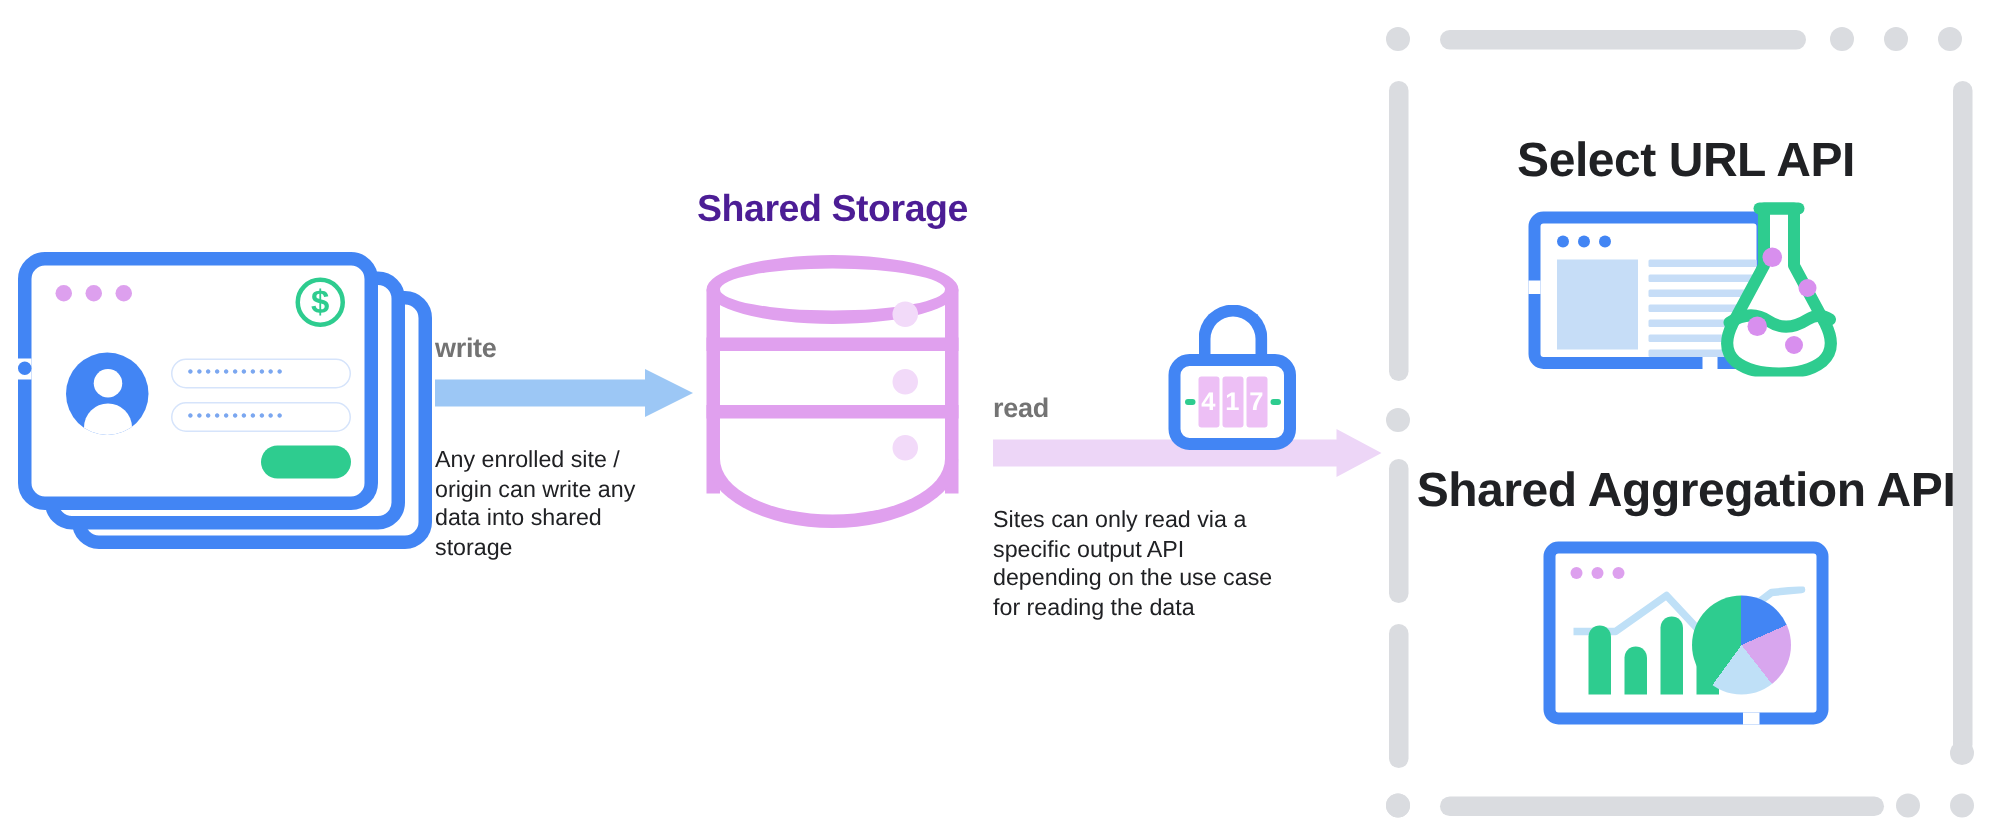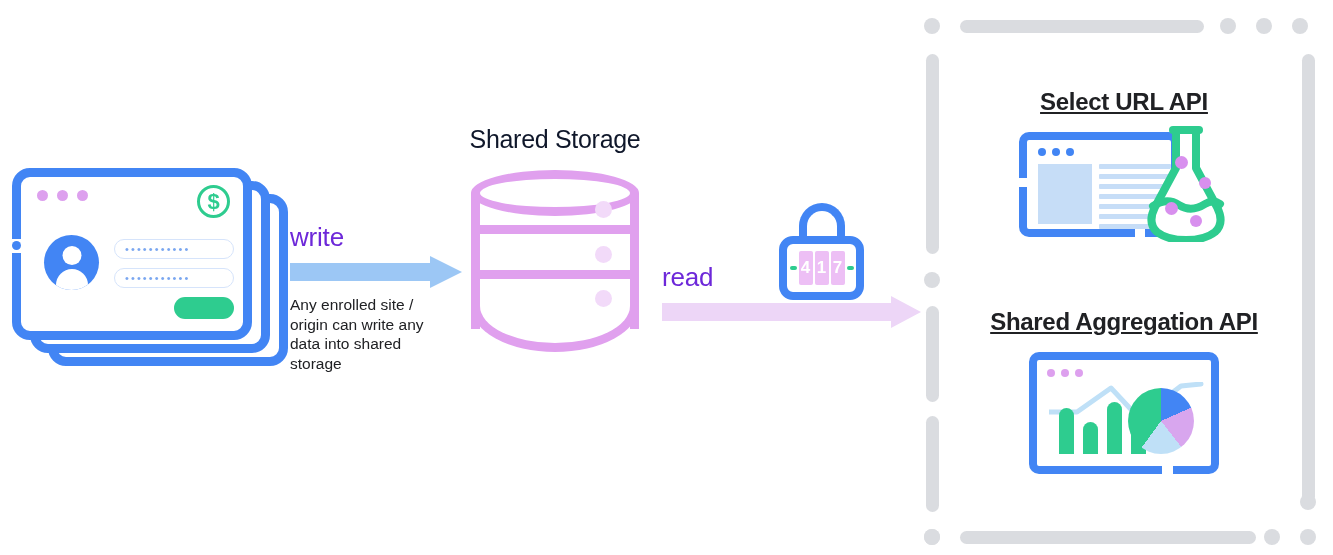--- a/index.html
+++ b/index.html
@@ -147,23 +147,23 @@
     background: #2ECC8F;
   }
 
   
   #write-group {
     position: absolute;
     left: 290px;
     top: 222px;
   }
   .flow-label {
-    font-size: 26px;
-    color: #6d28d9;
-    font-weight: normal;
+    font-size: 18px;
+    color: #737373;
+    font-weight: bold;
     letter-spacing: -0.2px;
     white-space: nowrap;
   }
   .arrow-wrap { position: relative; }
   .arrow-shaft {
     position: absolute;
     height: 18px;
     top: 0;
   }
   .arrow-head {
@@ -183,22 +183,22 @@
   
   #storage-group {
     position: absolute;
     left: 440px;
     top: 125px;
     width: 230px;
   }
   #storage-title {
     text-align: center;
     font-size: 25px;
-    font-weight: normal;
-    color: #0f172a;
+    font-weight: bold;
+    color: #4c1d95;
     letter-spacing: -0.3px;
   }
   #cylinder {
     position: relative;
     margin: 16px auto 0;
     width: 168px;
     height: 182px;
   }
   .cyl-ring {
     position: absolute;
@@ -327,25 +327,24 @@
   }
   .seg.dot { border-radius: 50%; width: 16px; height: 16px; }
 
   .api-block {
     position: absolute;
     left: 0;
     width: 400px;
     text-align: center;
   }
   .api-title {
-    font-size: 24px;
+    font-size: 32px;
     font-weight: bold;
     color: #202124;
     letter-spacing: -0.3px;
-    text-decoration: underline;
   }
 
   
   #select-url-icon {
     position: relative;
     margin: 16px auto 0;
     width: 210px;
     height: 105px;
   }
   .win-frame {
@@ -494,21 +493,21 @@
       <div class="submit-btn"></div>
     </div>
   </div>
 
   <div id="write-group">
     <div class="flow-label">write</div>
     <div class="arrow-wrap" style="margin-top:10px; height:32px; width:172px;">
       <div class="arrow-shaft" style="left:0; width:143px; background:#9CC7F5;"></div>
       <div class="arrow-head" style="left:140px; border-left:32px solid #9CC7F5;"></div>
     </div>
-    <div class="caption" style="margin-top:0; width:175px;">Any enrolled site /
+    <div class="caption" style="margin-top:12px; width:175px;">Any enrolled site /
 origin can write any
 data into shared
 storage</div>
   </div>
 
   <div id="storage-group">
     <div id="storage-title">Shared Storage</div>
 
     <div id="cylinder">
       <div class="cyl-side l"></div>
@@ -524,20 +523,24 @@
       <div class="cyl-dot" style="top:120px;"></div>
     </div>
   </div>
 
   <div id="read-group">
     <div class="flow-label">read</div>
     <div class="arrow-wrap" style="margin-top:10px; height:32px; width:258px;">
       <div class="arrow-shaft" style="left:0; width:232px; background:#EDD6F7;"></div>
       <div class="arrow-head" style="left:229px; border-left:30px solid #EDD6F7;"></div>
     </div>
+    <div class="caption" style="margin-top:12px; width:232px;">Sites can only read via a
+specific output API
+depending on the use case
+for reading the data</div>
   </div>
 
   <div id="lock">
     <div class="lock-shackle"></div>
     <div class="lock-body">
       <div class="lock-dials">
         <span class="dash"></span>
         <span class="dial">4</span>
         <span class="dial">1</span>
         <span class="dial">7</span>

